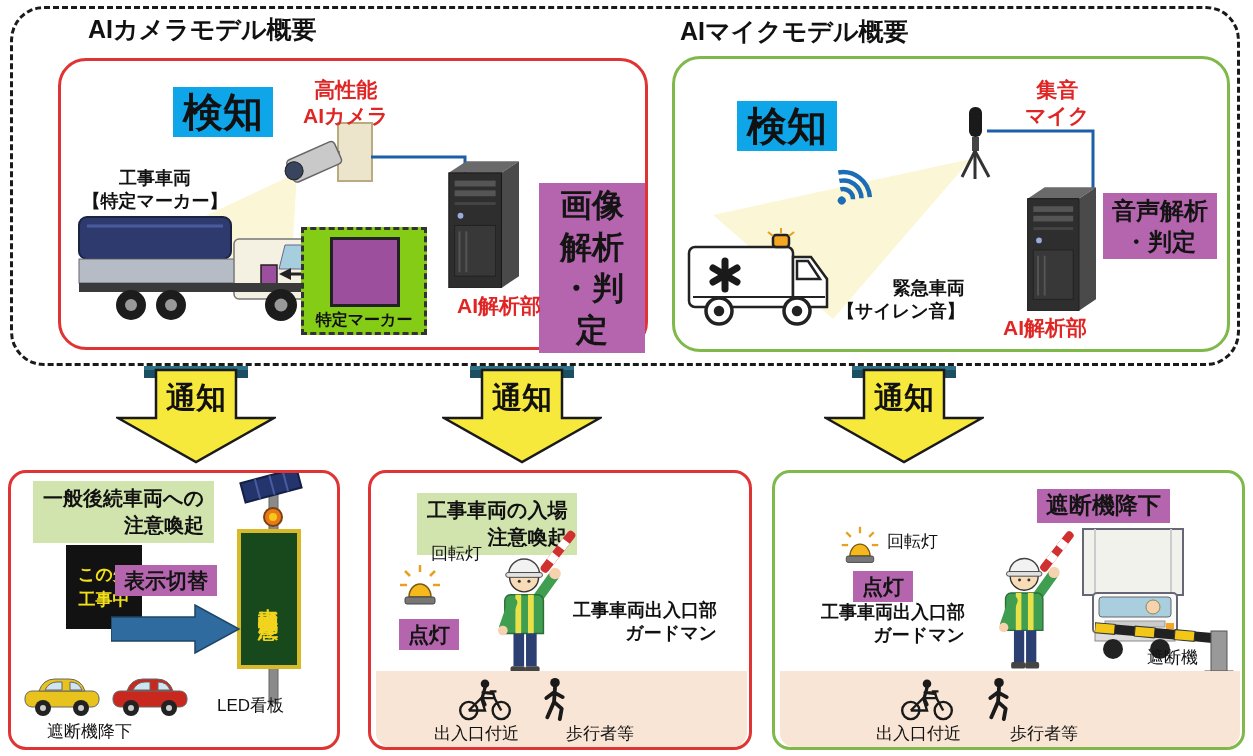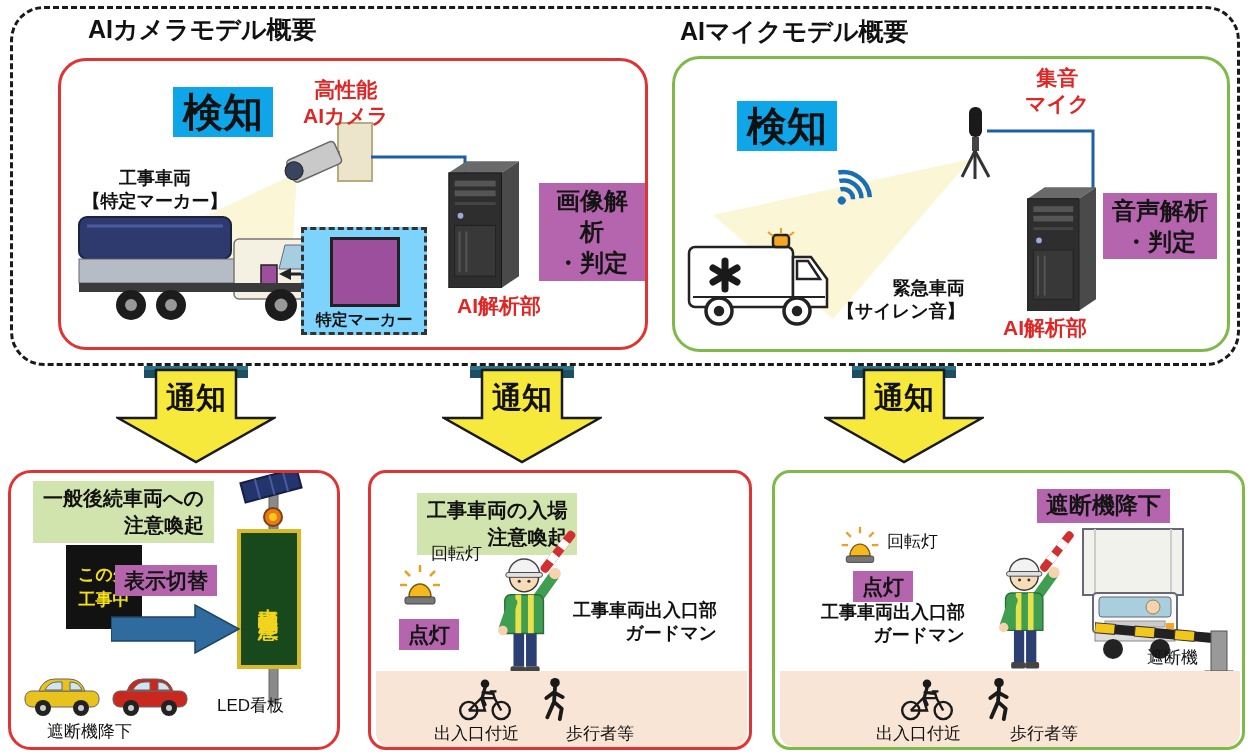--- a/index.html
+++ b/index.html
@@ -14,21 +14,21 @@
   .yellow-hl { background:#0ea5e9; padding:0 10px; }
   .purple-box { background:#b565ae; padding:2px 9px; font-weight:bold; line-height:1.3; color:#141414; }
   .green-title { background:#d2e4ae; padding:4px 10px; font-weight:bold; line-height:1.35; color:#111; }
   .panel { position:absolute; background:#fff; }
   .panel.red { border:3px solid #e03333; }
   .panel.green { border:3px solid #7fb94a; }
   .dashed-main { position:absolute; left:10px; top:6px; width:1230px; height:360px;
                  border:3px dashed #1a1a1a; border-radius:34px; }
   .top-panel { border-radius:28px; }
   .bot-panel { border-radius:18px; }
-  .marker-dashed { position:absolute; border:3px dashed #333; background:#7dd3fc; }
+  .marker-dashed { position:absolute; border:3px dashed #333; background:#84cc16; }
   .strip { position:absolute; background:#f9e5d5; border-radius:0 0 14px 14px; }
   .led-board { position:absolute; background:#17491d; border:4px solid #d8b92a;
                color:#f2d41e; font-weight:bold; font-size:20px;
                writing-mode:vertical-rl; text-orientation:upright;
                display:flex; align-items:center; justify-content:center; letter-spacing:2px; }
   .road-sign { position:absolute; background:#121212; color:#f5e11a; font-weight:bold;
                font-size:17px; display:flex; align-items:center; justify-content:center;
                text-align:center; line-height:1.5;margin-left:27px; }
   svg { display:block; }
 </style>
@@ -146,21 +146,21 @@
     <div class="lbl bold red-text pre center" style="left:242px; top:16px; font-size:21px;">高性能
 AIカメラ</div>
     <div class="lbl bold pre center" style="left:4px; top:106px; width:180px; font-size:18px;">工事車両
 【特定マーカー】</div>
 
     <div class="marker-dashed" style="left:240px; top:166px; width:126px; height:108px;">
       <div class="abs" style="left:26px; top:7px; width:70px; height:70px; background:#9c4f9c; border:3px solid #222;"></div>
       <div class="lbl bold center" style="left:0; bottom:2px; width:100%; font-size:16px;">特定マーカー</div>
     </div>
 
-    <div class="lbl purple-box pre center" style="left:478px; top:122px; font-size:24px;">画像解析
+    <div class="lbl purple-box pre center" style="left:478px; top:122px; font-size:32px;">画像解析
 ・判定</div>
     <div class="lbl bold red-text" style="left:396px; top:232px; font-size:21px;">AI解析部</div>
   </div>
 
   <div class="panel green top-panel" style="left:672px; top:56px; width:558px; height:296px;">
     <svg class="abs" style="left:0; top:0;" width="552" height="290" viewBox="0 0 552 290">
       <polygon points="296,100 38,156 158,260" fill="#fbf6d5"></polygon>
       <g transform="translate(280,44)">
         <rect x="14" y="4" width="13" height="30" rx="6" fill="#1a1a1a"></rect>
         <rect x="17" y="34" width="7" height="14" fill="#444"></rect>
@@ -195,21 +195,21 @@
         <line x1="8" y1="70" x2="140" y2="70" stroke-width="2"></line>
         <circle cx="34" cy="84" r="13" fill="#fff" stroke-width="3.5"></circle>
         <circle cx="34" cy="84" r="4" fill="#222"></circle>
         <circle cx="112" cy="84" r="13" fill="#fff" stroke-width="3.5"></circle>
         <circle cx="112" cy="84" r="4" fill="#222"></circle>
       </g>
       <use href="#sym-server" x="345" y="128" width="76" height="124"></use>
     </svg>
 
     <div class="lbl bold yellow-hl" style="left:62px; top:42px; font-size:40px;">検知</div>
-    <div class="lbl bold red-text pre center" style="left:350px; top:6px; font-size:21px;">集音
+    <div class="lbl bold red-text pre center" style="left:350px; top:18px; font-size:21px;">集音
 マイク</div>
     <div class="lbl bold pre" style="left:162px; top:218px; font-size:18px;">緊急車両
 【サイレン音】</div>
     <div class="lbl purple-box pre center" style="left:428px; top:134px; font-size:24px;">音声解析
 ・判定</div>
     <div class="lbl bold red-text" style="left:328px; top:256px; font-size:21px;">AI解析部</div>
   </div>
 
   <div class="abs" style="left:116px; top:366px; width:160px; height:99px;">
     <svg width="160" height="99" viewBox="0 0 160 99">
@@ -229,21 +229,21 @@
   </div>
   <div class="abs" style="left:824px; top:366px; width:160px; height:99px;">
     <svg width="160" height="99" viewBox="0 0 160 99">
       <rect x="28" y="0" width="104" height="12" fill="#1d4f63"></rect>
       <rect x="28" y="0" width="104" height="4" fill="#2f7288"></rect>
       <polygon points="40,4 120,4 120,52 158,52 80,96 2,52 40,52" fill="#f6e93c" stroke="#1a1a1a" stroke-width="2.5"></polygon>
     </svg>
     <div class="lbl center" style="left:0; top:13px; width:100%; font-size:30px; font-weight:600;">通知</div>
   </div>
 
-  <div class="panel red bot-panel" style="left:8px; top:470px; width:332px; height:280px;border-radius:23px;">
+  <div class="panel red bot-panel" style="left:8px; top:470px; width:332px; height:280px;">
     <svg class="abs" style="left:222px; top:0;" width="80" height="236" viewBox="0 0 80 236">
       <rect x="36" y="16" width="9" height="214" fill="#8a8a8a" stroke="#666"></rect>
       <g transform="rotate(-15 40 16)">
         <rect x="10" y="2" width="58" height="20" fill="#24356e" stroke="#141f45" stroke-width="2"></rect>
         <line x1="25" y1="2" x2="25" y2="22" stroke="#4a5c9e" stroke-width="2"></line>
         <line x1="40" y1="2" x2="40" y2="22" stroke="#4a5c9e" stroke-width="2"></line>
         <line x1="54" y1="2" x2="54" y2="22" stroke="#4a5c9e" stroke-width="2"></line>
       </g>
       <circle cx="40" cy="44" r="9" fill="#e87818" stroke="#7a4210" stroke-width="2"></circle>
       <circle cx="40" cy="44" r="4" fill="#f6c818"></circle>

